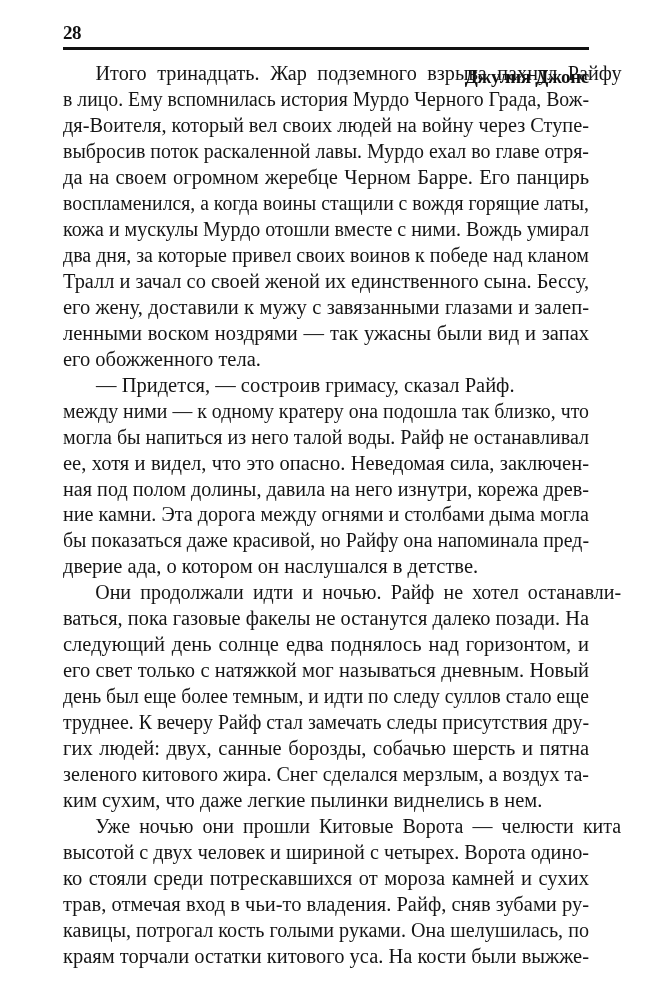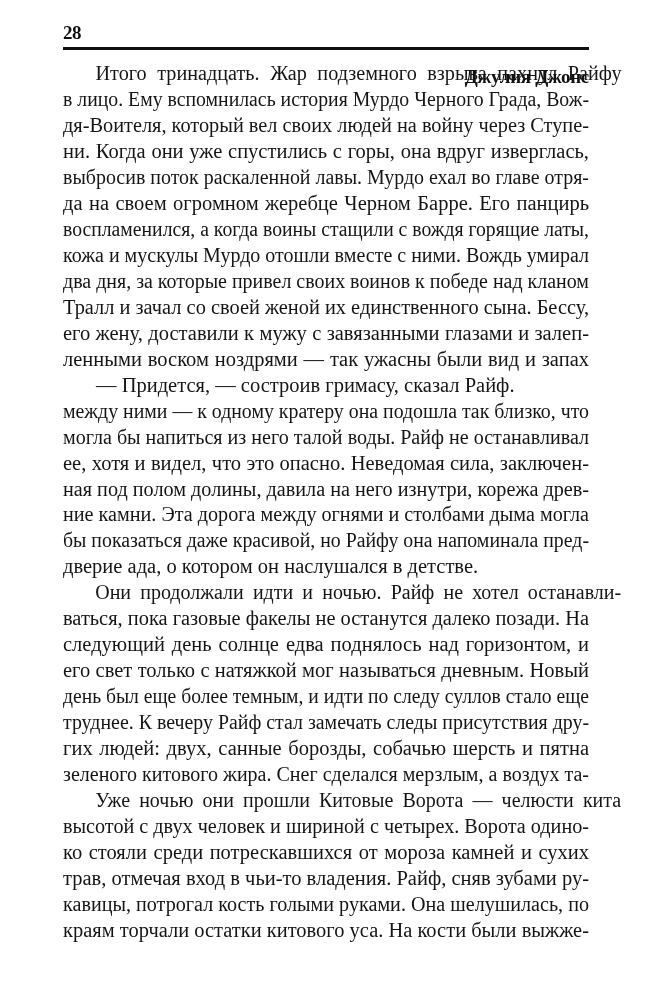--- a/index.html
+++ b/index.html
@@ -23,45 +23,46 @@
 <div class="page">
   <div class="header">
     <span class="page-num">28</span>
     <span class="running-title">Джулия Джонс</span>
   </div>
   <div class="rule"></div>
   <div class="body-text" id="body-text">
       <div class="line indent" style="width: 533.769px; transform: scaleX(0.985446);">Итого тринадцать. Жар подземного взрыва пахнул Райфу</div>
       <div class="line" style="width: 545.453px; transform: scaleX(0.964336);">в лицо. Ему вспомнилась история Мурдо Черного Града, Вож-</div>
       <div class="line" style="width: 530.656px; transform: scaleX(0.991225);">дя-Воителя, который вел своих людей на войну через Ступе-</div>
-      <div class="line">ни. Когда они уже спустились с горы, она вдруг изверглась,</div>
       <div class="line" style="width: 541.062px; transform: scaleX(0.972161);">выбросив поток раскаленной лавы. Мурдо ехал во главе отря-</div>
       <div class="line">да на своем огромном жеребце Черном Барре. Его панцирь</div>
       <div class="line" style="width: 547.391px; transform: scaleX(0.960923);">воспламенился, а когда воины стащили с вождя горящие латы,</div>
       <div class="line" style="width: 539.109px; transform: scaleX(0.975683);">кожа и мускулы Мурдо отошли вместе с ними. Вождь умирал</div>
       <div class="line" style="width: 540.438px; transform: scaleX(0.973286);">два дня, за которые привел своих воинов к победе над кланом</div>
       <div class="line" style="width: 528.938px; transform: scaleX(0.994446);">Тралл и зачал со своей женой их единственного сына. Бессу,</div>
       <div class="line">его жену, доставили к мужу с завязанными глазами и залеп-</div>
       <div class="line">ленными воском ноздрями — так ужасны были вид и запах</div>
+      <div class="line last">его обожженного тела.</div>
       <div class="line indent last">— Придется, — состроив гримасу, сказал Райф.</div>
       <div class="line" style="width: 543.5px; transform: scaleX(0.967801);">между ними — к одному кратеру она подошла так близко, что</div>
       <div class="line" style="width: 537.172px; transform: scaleX(0.979202);">могла бы напиться из него талой воды. Райф не останавливал</div>
       <div class="line">ее, хотя и видел, что это опасно. Неведомая сила, заключен-</div>
       <div class="line" style="width: 533.891px; transform: scaleX(0.985221);">ная под полом долины, давила на него изнутри, корежа древ-</div>
       <div class="line" style="width: 534.906px; transform: scaleX(0.98335);">ние камни. Эта дорога между огнями и столбами дыма могла</div>
       <div class="line" style="width: 543.953px; transform: scaleX(0.966995);">бы показаться даже красивой, но Райфу она напоминала пред-</div>
       <div class="line last">дверие ада, о котором он наслушался в детстве.</div>
       <div class="line indent" style="width: 539.053px; transform: scaleX(0.975785);">Они продолжали идти и ночью. Райф не хотел останавли-</div>
       <div class="line" style="width: 528.391px; transform: scaleX(0.995476);">ваться, пока газовые факелы не останутся далеко позади. На</div>
       <div class="line">следующий день солнце едва поднялось над горизонтом, и</div>
       <div class="line">его свет только с натяжкой мог называться дневным. Новый</div>
       <div class="line" style="width: 550.328px; transform: scaleX(0.955793);">день был еще более темным, и идти по следу суллов стало еще</div>
       <div class="line" style="width: 542.312px; transform: scaleX(0.96992);">труднее. К вечеру Райф стал замечать следы присутствия дру-</div>
       <div class="line">гих людей: двух, санные борозды, собачью шерсть и пятна</div>
       <div class="line" style="width: 538.812px; transform: scaleX(0.976221);">зеленого китового жира. Снег сделался мерзлым, а воздух та-</div>
+      <div class="line last">ким сухим, что даже легкие пылинки виднелись в нем.</div>
       <div class="line indent" style="width: 539.17px; transform: scaleX(0.975574);">Уже ночью они прошли Китовые Ворота — челюсти кита</div>
       <div class="line" style="width: 534.484px; transform: scaleX(0.984126);">высотой с двух человек и шириной с четырех. Ворота одино-</div>
       <div class="line">ко стояли среди потрескавшихся от мороза камней и сухих</div>
       <div class="line" style="width: 526.141px; transform: scaleX(0.999733);">трав, отмечая вход в чьи-то владения. Райф, сняв зубами ру-</div>
       <div class="line" style="width: 535.797px; transform: scaleX(0.981715);">кавицы, потрогал кость голыми руками. Она шелушилась, по</div>
       <div class="line" style="width: 526.797px; transform: scaleX(0.998487);">краям торчали остатки китового уса. На кости были выжже-</div>
     </div>
 </div>
 
 </body></html>

